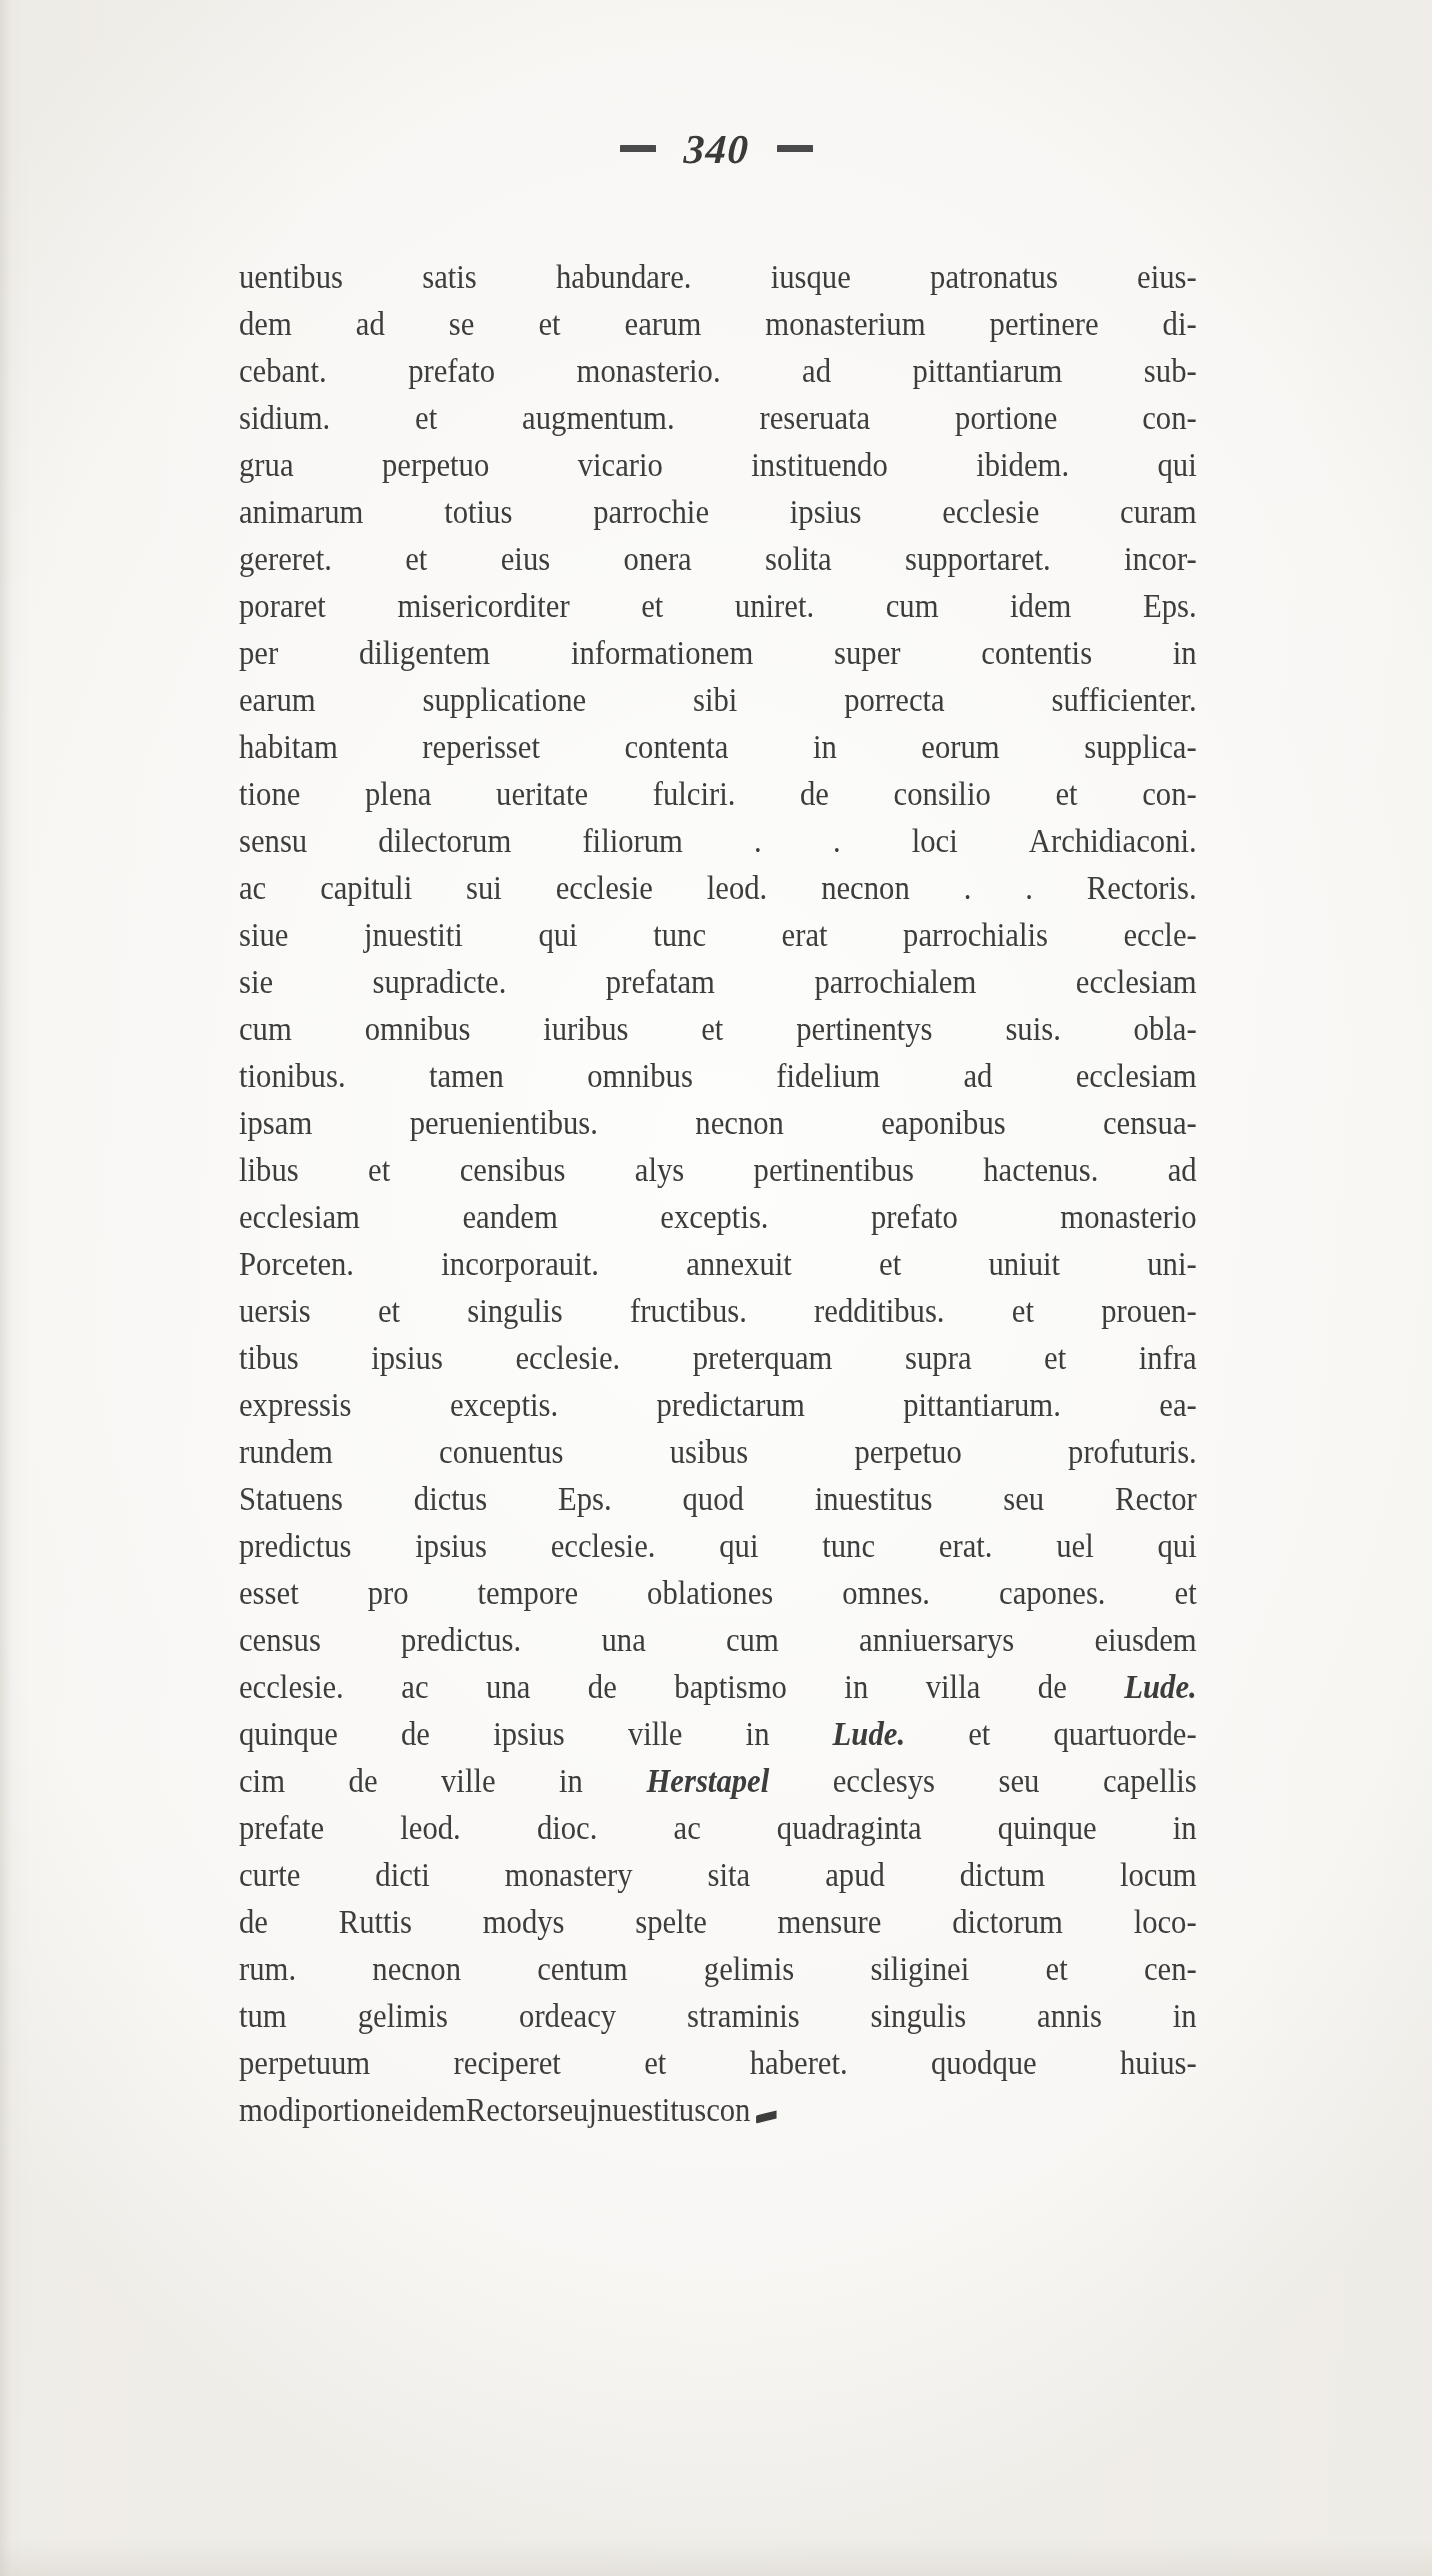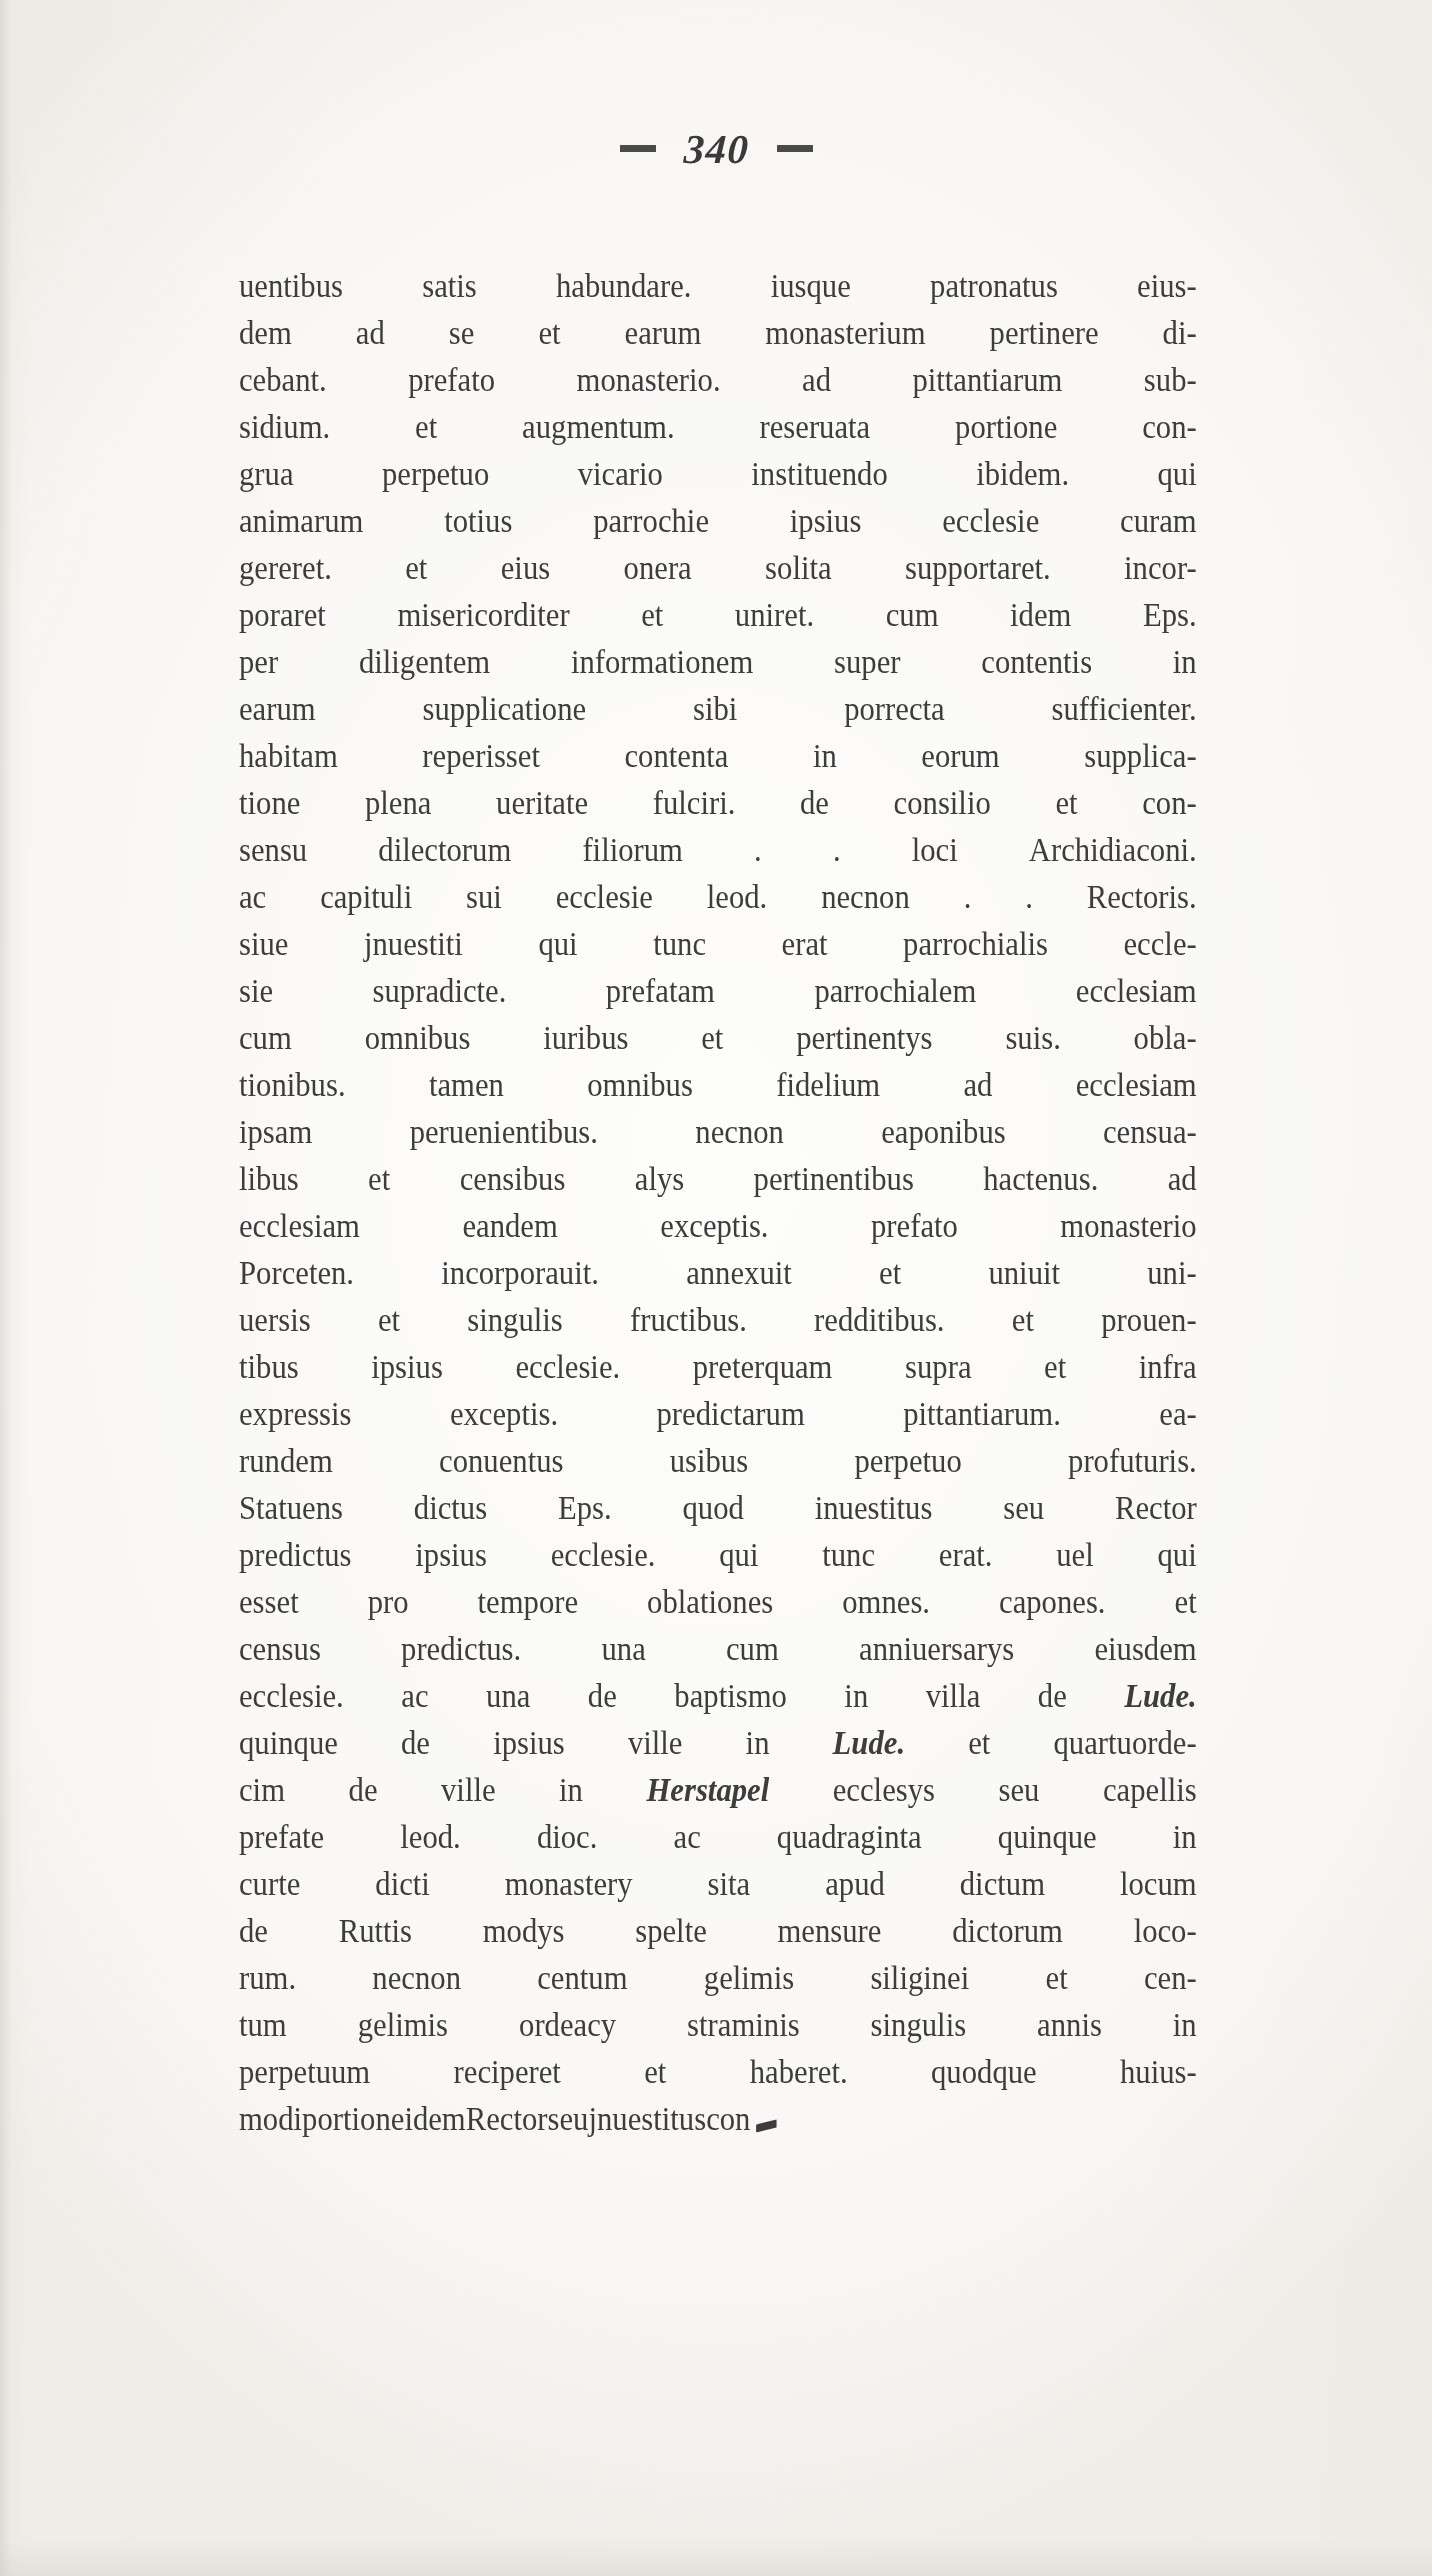--- a/index.html
+++ b/index.html
@@ -69,21 +69,21 @@
     padding: 0 28px;
     font-style: italic;
     font-weight: 700;
     font-size: 41px;
     transform: skewX(-3deg);
   }
 
   
   .text-block {
     position: absolute;
-    top: 263px;
+    top: 254px;
     left: 239px;
     width: 958px;
   }
 
   .line {
     display: flex;
     justify-content: space-between;
     align-items: baseline;
     height: 47px;
     font-size: 33px;

